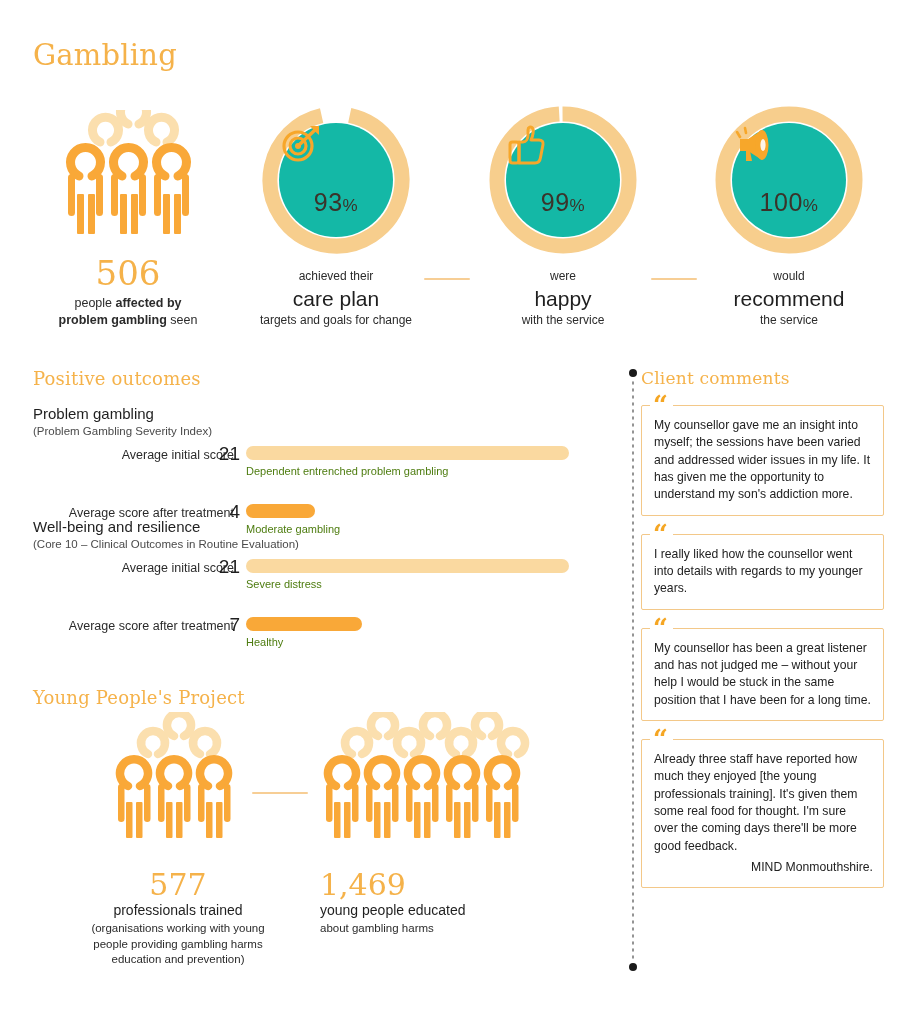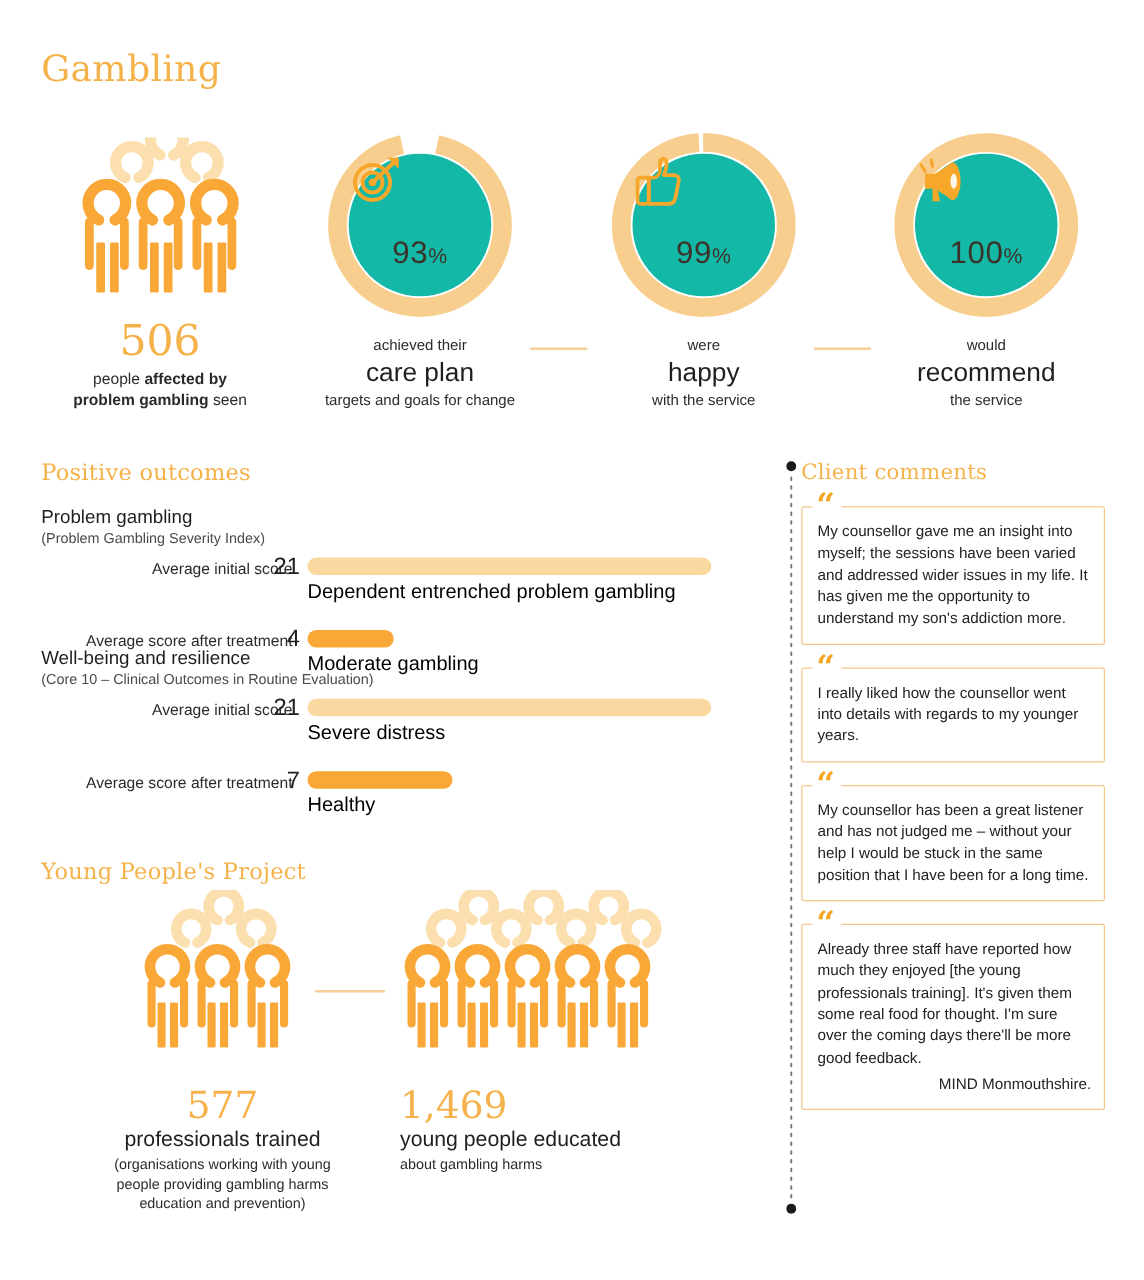--- a/index.html
+++ b/index.html
@@ -80,34 +80,34 @@
     position: absolute; right: 0; left: 0; top: 5px;
     width: 214px; margin-left: 20px;
     text-align: right; font-size: 12.5px; color: #2b2b2b;
   }
   .bar-value {
     position: absolute; left: 212px; top: 0px; width: 28px;
     text-align: right; font-size: 19px; color: #1f1f1f;
   }
   .bar-track { position: absolute; left: 246px; top: 3px; }
   .bar-fill { height: 14px; border-radius: 7px; }
-  .bar-desc { position: absolute; left: 246px; top: 22px; font-size: 16px; color: #000000; }
+  .bar-desc { position: absolute; left: 246px; top: 22px; font-size: 11px; color: #4d7c0f; }
 
   
   .ypp { position: absolute; left: 0; top: 712px; width: 600px; }
   .ypp-groups { position: relative; height: 150px; }
   .ypp-col { position: absolute; text-align: center; }
   #ypp-col-left { left: 85px; width: 185px; }
   #ypp-col-right { left: 320px; width: 245px; }
   #ypp-connector {
     position: absolute; left: 252px; top: 80px; width: 56px; height: 2px;
     background: #F7CE95; border-radius: 2px;
   }
   .ypp-num { font-size: 30px; margin-top: 8px; }
-  .ypp-main { font-size: 17px; color: #1f1f1f; margin-top: 2px; }
+  .ypp-main { font-size: 14px; color: #1f1f1f; margin-top: 2px; }
   .ypp-sub { font-size: 11.5px; color: #2b2b2b; line-height: 1.35; margin-top: 3px; }
 
   
   #divider { position: absolute; left: 629px; top: 368px; width: 8px; height: 604px; }
 
   
   .comments { position: absolute; left: 641px; top: 405px; width: 243px; }
   .quote-card {
     position: relative;
     border: 1px solid #F3C889;

